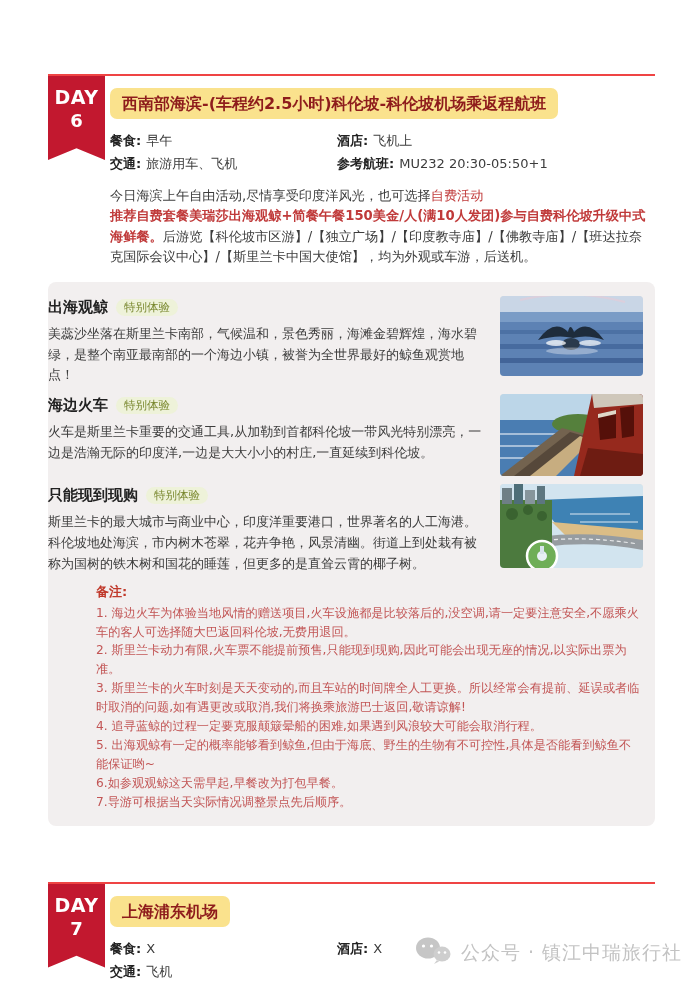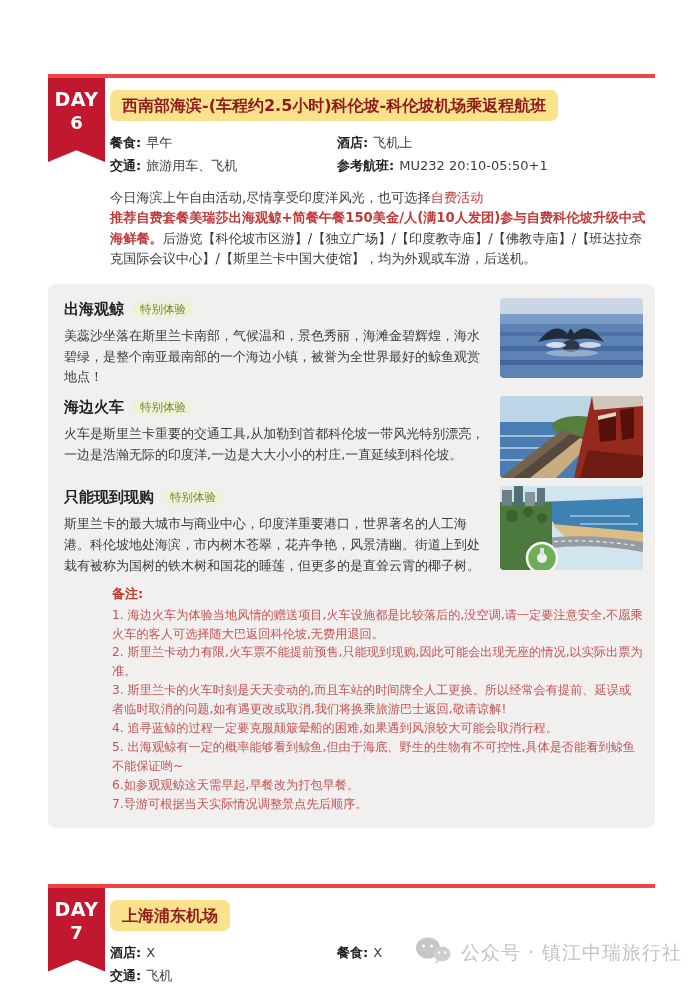--- a/index.html
+++ b/index.html
@@ -5,21 +5,21 @@
   * { margin:0; padding:0; box-sizing:border-box; }
   html,body { background:#ffffff; }
   body {
     width:700px; height:990px; position:relative;
     font-family:"DejaVu Sans","Liberation Sans",sans-serif;
     color:#3c3c3c;
   }
   .page { position:absolute; inset:0; overflow:hidden; }
 
   
-  .day-section { position:relative; margin-left:48px; margin-right:45px; border-top:4px solid #ef4444; }
+  .day-section { position:relative; margin-left:48px; margin-right:45px; border-top:2px solid #ef4444; }
   .day-section.first { margin-top:74px; }
   .day-section.second { margin-top:56px; }
 
   .ribbon {
     position:absolute; left:0; top:0; width:57px; height:84px;
     background:#c2182f; color:#ffffff; text-align:center;
     clip-path:polygon(0 0,100% 0,100% 100%,50% 86%,0 100%);
     box-shadow:2px 2px 4px rgba(0,0,0,0.18);
   }
   .ribbon .day-word { font-size:19px; font-weight:bold; letter-spacing:0.5px; margin-top:10px; }
@@ -38,21 +38,21 @@
   .info-label { font-weight:bold; color:#222222; margin-right:5px; }
   .info-value { color:#3c3c3c;text-align:right; }
 
   .intro { margin-top:13px; width:545px; font-size:13.2px; line-height:1.55; color:#3c3c3c; }
   .red-text { color:#c03a3a; }
   .red-bold { color:#c03a3a; font-weight:bold; }
 
   
   .card {
     margin:14px 45px 0 48px; background:#f2efef; border-radius:8px;
-    padding:12px 12px 14px 16px; width:607px;
+    padding:12px 12px 14px 0; width:607px;
   }
   .hl-row { display:flex; align-items:flex-start; margin-bottom:6px; }
   .hl-text-col { flex:1; padding-right:12px; }
   .hl-head { display:flex; align-items:center; margin:4px 0 7px 0; }
   .hl-title { font-size:15px; font-weight:bold; color:#222222; margin-right:8px; }
   .hl-badge {
     background:#eef2d9; color:#77862c; font-size:11.5px;
     padding:3px 8px; border-radius:9px; line-height:1;
   }
   .hl-desc { font-size:13px; line-height:1.6; color:#3c3c3c; }
@@ -92,21 +92,21 @@
         <div class="info-cell">
           <span class="info-label">餐食:</span><span class="info-value">早午</span>
         </div>
         <div class="info-cell">
           <span class="info-label">酒店:</span><span class="info-value">飞机上</span>
         </div>
         <div class="info-cell">
           <span class="info-label">交通:</span><span class="info-value">旅游用车、飞机</span>
         </div>
         <div class="info-cell">
-          <span class="info-label">参考航班:</span><span class="info-value">MU232 20:10-05:50+1</span>
+          <span class="info-label">参考航班:</span><span class="info-value">MU232 20:30-05:50+1</span>
         </div>
       </div>
 
       <div class="intro">
         <span>今日海滨上午自由活动,尽情享受印度洋风光，也可选择</span><span class="red-text">自费活动</span><br>
         <span class="red-bold">推荐自费套餐美瑞莎出海观鲸+简餐午餐150美金/人(满10人发团)参与自费科伦坡升级中式海鲜餐。</span><span>后游览【科伦坡市区游】/【独立广场】/【印度教寺庙】/【佛教寺庙】/【班达拉奈克国际会议中心】/【斯里兰卡中国大使馆】，均为外观或车游，后送机。</span>
       </div>
     </div>
   </div>
 
@@ -212,24 +212,24 @@
   <div class="day-section second">
     <div class="ribbon">
       <div class="day-word">DAY</div>
       <div class="day-num">7</div>
     </div>
     <div class="day-body">
       <div class="day-title">上海浦东机场</div>
 
       <div class="info-grid">
         <div class="info-cell">
+          <span class="info-label">餐食:</span><span class="info-value">X</span>
+        </div>
+        <div class="info-cell">
           <span class="info-label">酒店:</span><span class="info-value">X</span>
-        </div>
-        <div class="info-cell">
-          <span class="info-label">餐食:</span><span class="info-value">X</span>
         </div>
         <div class="info-cell">
           <span class="info-label">交通:</span><span class="info-value">飞机</span>
         </div>
         <div class="info-cell"></div>
       </div>
 
       <div class="intro">到达上海浦东国际机场,结束愉快旅程!</div>
     </div>
   </div>

